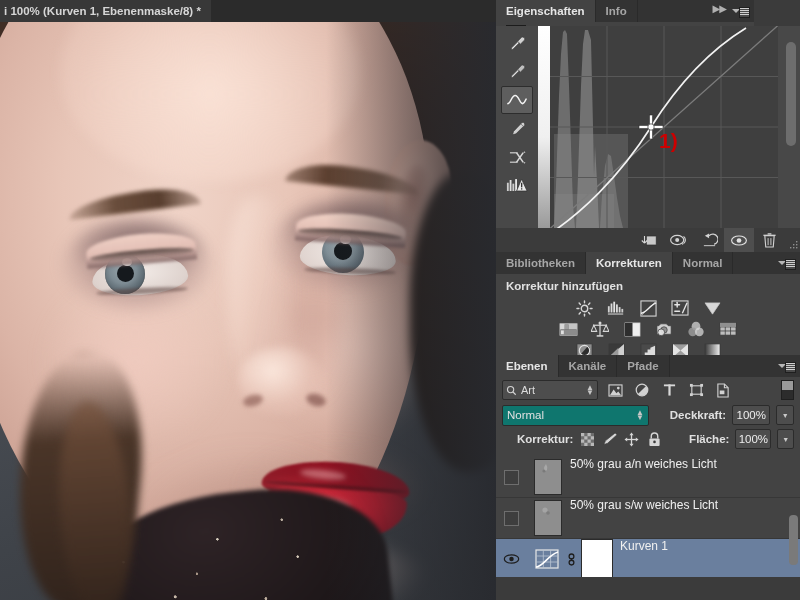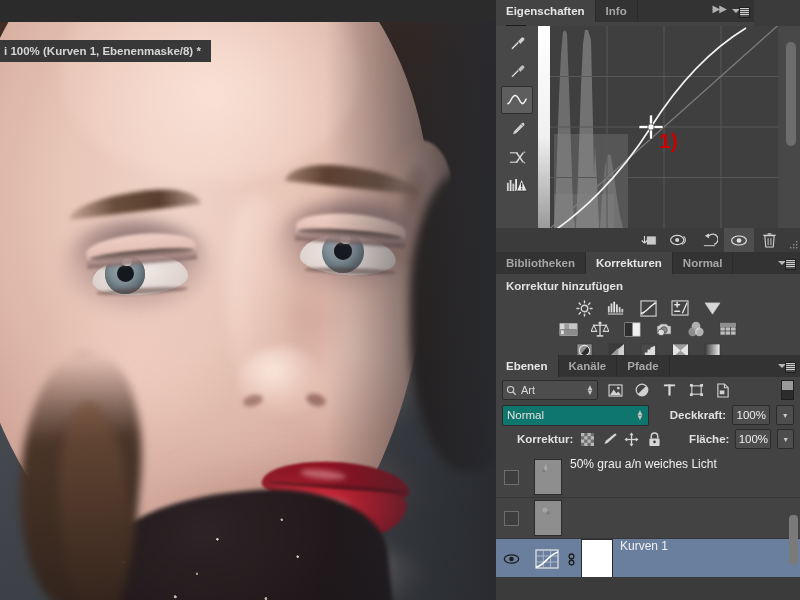--- a/index.html
+++ b/index.html
@@ -44,21 +44,20 @@
     position: absolute;
     left: 0; top: 0;
     height: 22px;
     line-height: 22px;
     padding: 0 10px 0 4px;
     background: #383838;
     color: #d6d6d6;
     font-size: 11.5px;
     font-weight: bold;
     white-space: nowrap;
-    margin-top: 40px;
   }
 
   
   #photo {
     position: absolute;
     left: 0; top: 22px;
     width: 496px;
     height: 578px;
     overflow: hidden;
     background: #4a4e54;
@@ -1303,20 +1302,21 @@
           </span>
           <span class="thumb-area">
             <span class="layer-thumb">
               <svg width="26" height="34" viewBox="0 0 26 34">
                 <rect width="26" height="34" fill="#8e8e8e"></rect>
                 <circle cx="10" cy="9" r="2.6" fill="#a4a4a4"></circle>
                 <circle cx="13" cy="12" r="1.8" fill="#7c7c7c"></circle>
               </svg>
             </span>
           </span>
+          <span class="layer-name">50% grau s/w weiches Licht</span>
         </div>
 
         <div class="layer-row selected">
           <span class="eye-cell">
             <svg width="17" height="12" viewBox="0 0 18 12">
               <ellipse cx="9" cy="6" rx="7.6" ry="4.4" fill="none" stroke="#1e1e1e" stroke-width="1.3"></ellipse>
               <circle cx="9" cy="6" r="2.4" fill="#1e1e1e"></circle>
             </svg>
           </span>
           <span class="thumb-area">

